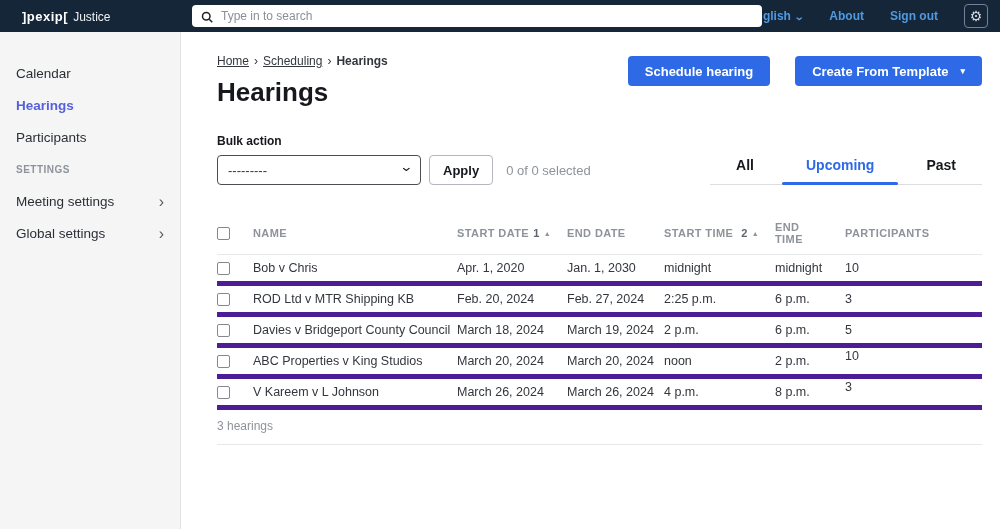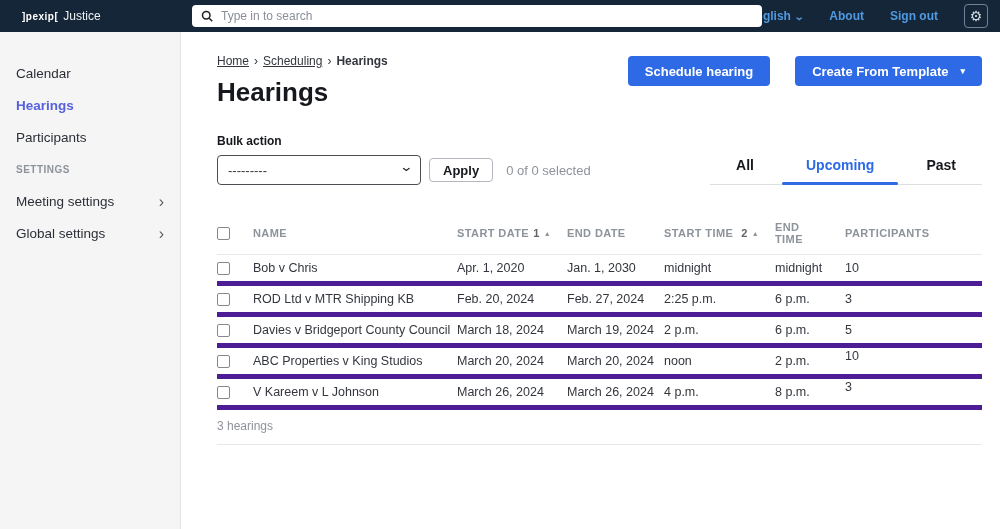--- a/index.html
+++ b/index.html
@@ -11,26 +11,26 @@
     position: relative;
   }
 
   
   .topbar {
     position: absolute; top: 0; left: 0; right: 0; height: 32px;
     background: #152638;
     display: flex; align-items: center;
   }
   .logo { margin-left: 22px; white-space: nowrap; display: flex; align-items: baseline; }
-  .logo-bold { color: #ffffff; font-weight: 700; font-size: 10px; letter-spacing: 0.5px; }
+  .logo-bold { color: #ffffff; font-weight: 700; font-size: 13px; letter-spacing: 0.5px; }
   .logo-light { color: #eef1f4; font-weight: 400; font-size: 12px; margin-left: 5px; }
   .search-wrap {
     position: absolute; left: 192px; top: 5px; width: 570px; height: 22px;
     background: #ffffff; border-radius: 4px;
-    display: flex; align-items: center; padding: 4px 9px;
+    display: flex; align-items: flex-end; padding: 4px 9px;
   }
   .search-wrap svg { flex: 0 0 auto; }
   .search-input {
     border: none; outline: none; flex: 1; margin-left: 8px;
     font-family: "Liberation Sans", sans-serif; font-size: 12px; color: #333;
     background: transparent;
   }
   .search-input::placeholder { color: #8a8f98; }
   .topbar-right {
     margin-left: auto; margin-right: 12px;
@@ -92,21 +92,21 @@
     width: 100%; height: 30px; border: 1px solid #4a4d52; border-radius: 4px;
     background: #ffffff; font-family: "Liberation Sans", sans-serif;
     font-size: 13px; color: #33373d; padding: 0 26px 0 10px;
     appearance: none; -webkit-appearance: none; cursor: pointer;
   }
   .select-caret {
     position: absolute; right: 9px; top: 4px; font-size: 13px; color: #222;
     pointer-events: none; transform: scaleX(1.3);
   }
   .apply-btn {
-    height: 24px; margin-left: 8px; padding: 0 13px;
+    height: 30px; margin-left: 8px; padding: 0 13px;
     background: #ffffff; border: 1px solid #b4b7bd; border-radius: 4px;
     font-family: "Liberation Sans", sans-serif; font-size: 13px; font-weight: 700;
     color: #16181d; cursor: pointer;
   }
   .selected-text { margin-left: 13px; font-size: 13px; color: #8e939b; }
 
   .tabs { display: flex; border-bottom: 1px solid #dcdee1; }
   .tab {
     padding: 6px 26px 11px; font-size: 14px; font-weight: 700; color: #16181d;
     cursor: pointer; position: relative; white-space: nowrap;

